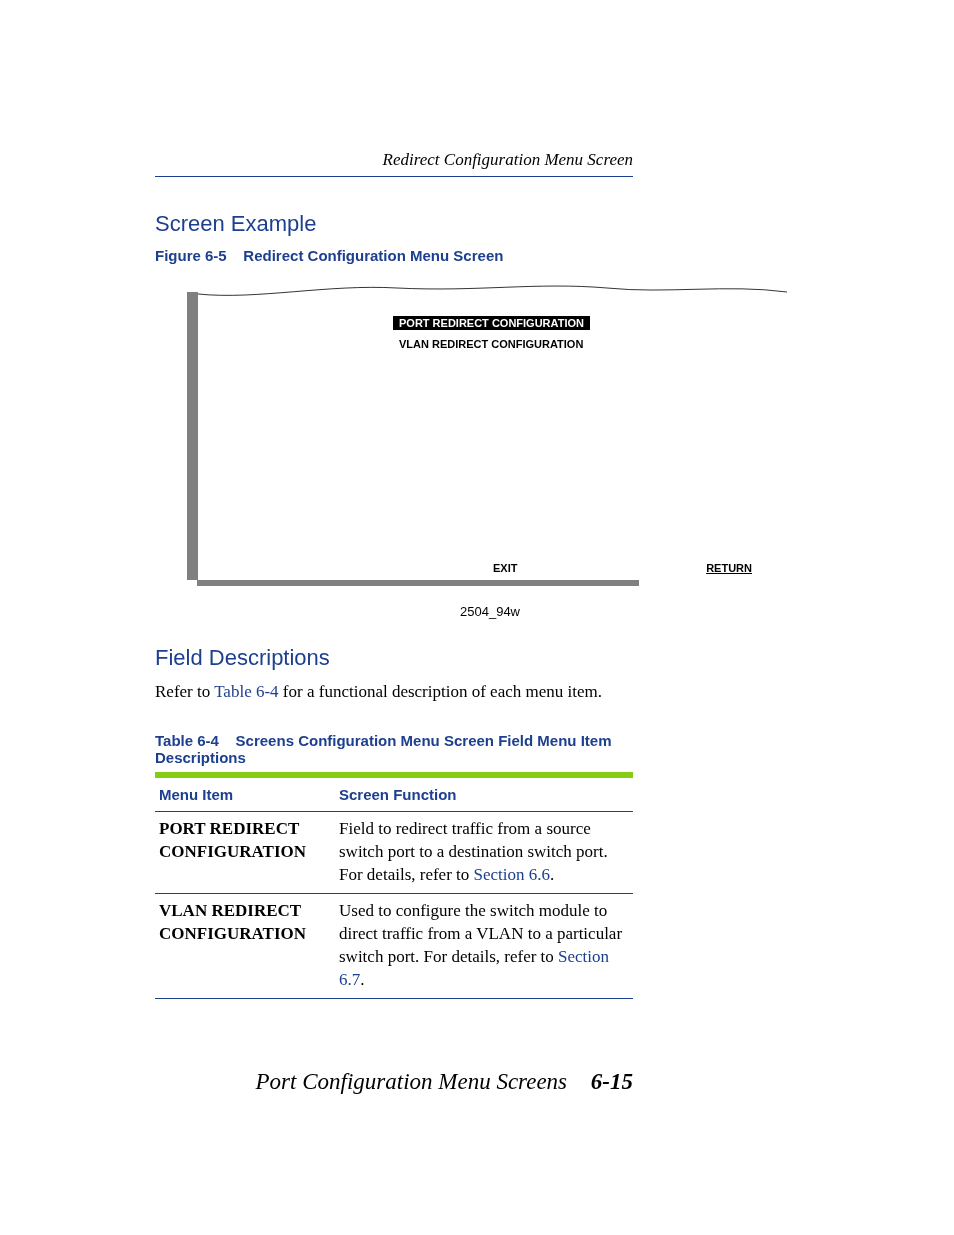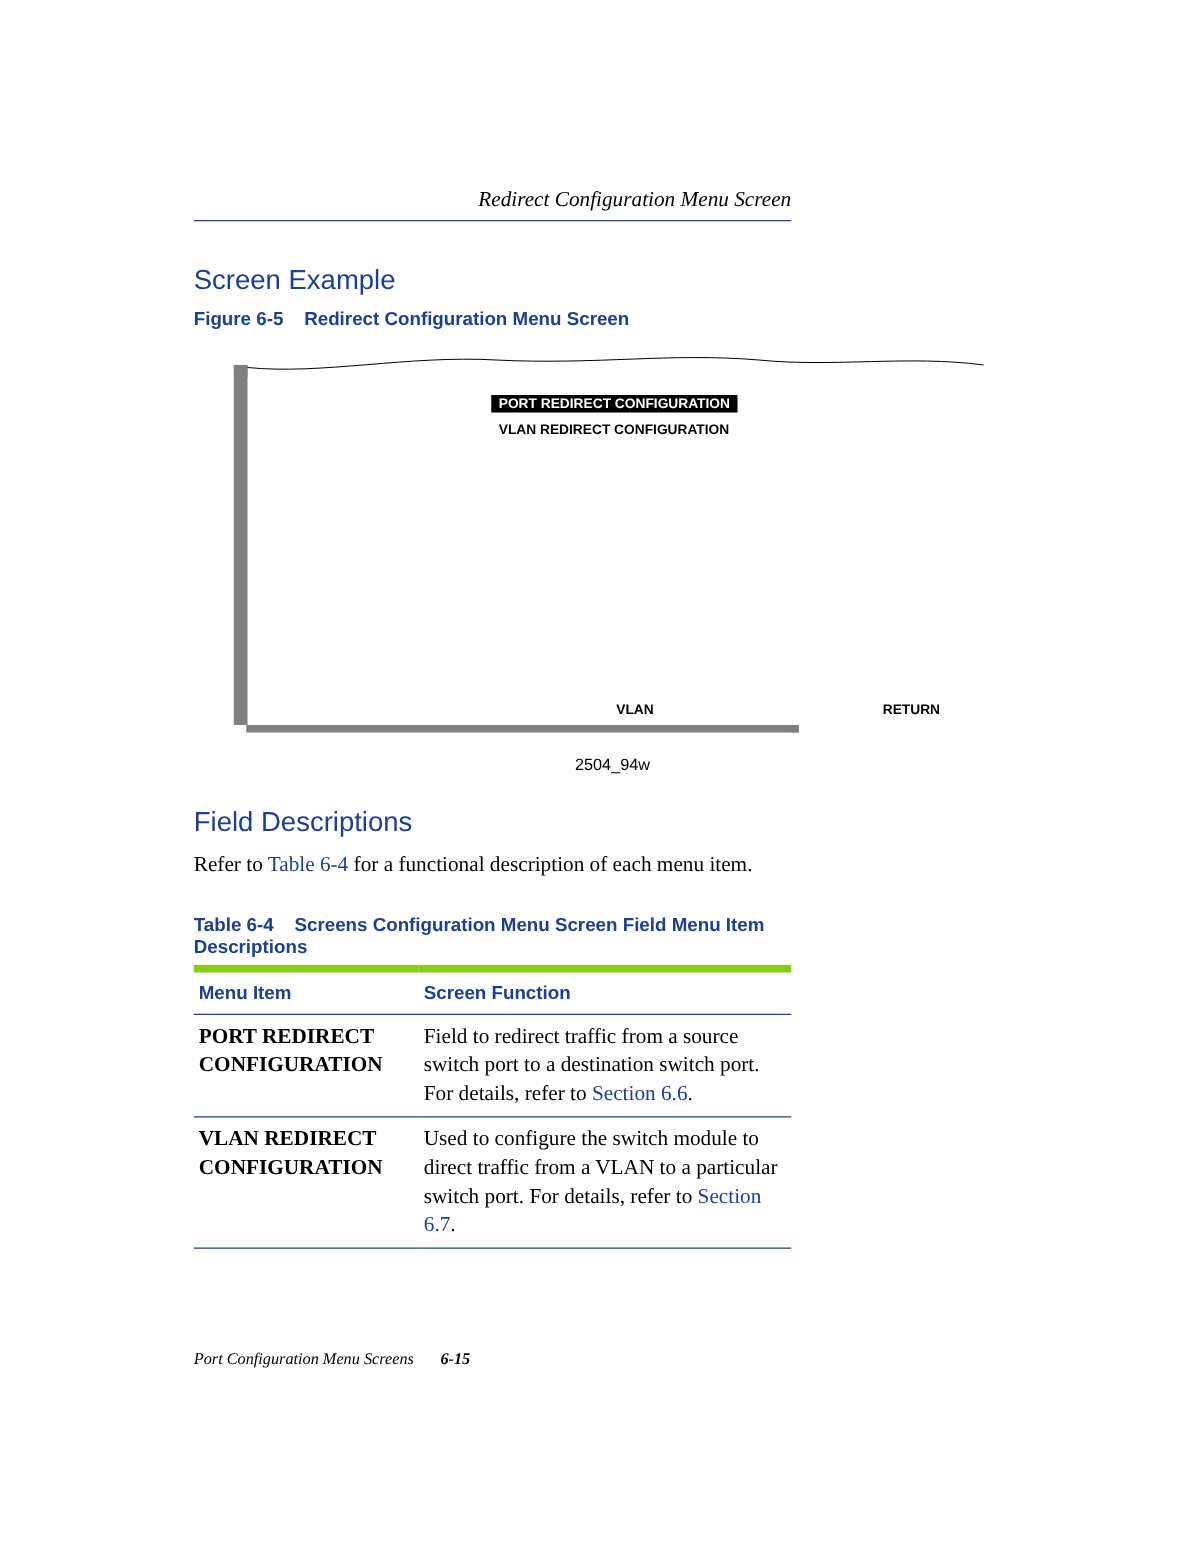--- a/index.html
+++ b/index.html
@@ -102,21 +102,21 @@
     margin-left: 195px;
     padding: 0 6px;
   }
   .term-footer {
     position: absolute;
     bottom: 6px;
     left: 0; right: 0;
     display: flex;
   }
   .term-footer .exit { margin-left: 295px; }
-  .term-footer .ret { margin-left: auto; margin-right: 35px; }
+  .term-footer .ret { margin-left: auto; margin-right: 35px; text-decoration: underline; }
   .figid {
     font-family: Arial, Helvetica, sans-serif;
     font-size: 13px;
     margin-left: 32px;
     width: 606px;
     text-align: center;
     padding-top: 14px;
   }
   .body-p {
     font-size: 17px;
@@ -157,23 +157,23 @@
   }
   table.desc td.mi {
     font-weight: bold;
     width: 170px;
   }
   .footer {
     position: absolute;
     bottom: 140px;
     left: 155px;
     right: 125px;
-    text-align: left;
+    text-align: right;
     font-style: italic;
-    font-size: 13px;
+    font-size: 23px;
   }
   .footer .pn { font-weight: bold; font-style: italic; margin-left: 18px; }
 </style>
 </head>
 <body>
 
 <div class="page">
 
   <div class="header-section">Redirect Configuration Menu Screen</div>
 
@@ -193,21 +193,21 @@
       <div class="term-top-edge">
         <svg width="600" height="20" viewBox="0 0 600 20">
           <path d="M0,10 L11,10 L11,20 L0,20 Z" fill="#808080"></path>
           <path d="M11,12 C70,18 140,2 210,6 C290,10 350,0 420,6 C480,12 540,2 600,10" fill="none" stroke="#000" stroke-width="0.8"></path>
         </svg>
       </div>
       <div class="term-body">
         <div class="menu-highlight">PORT REDIRECT CONFIGURATION</div>
         <div class="menu-plain">VLAN REDIRECT CONFIGURATION</div>
         <div class="term-footer">
-          <span class="exit">VLAN</span>
+          <span class="exit">EXIT</span>
           <span class="ret">RETURN</span>
         </div>
       </div>
     </div>
   </div>
   <div class="figid">2504_94w</div>
 
   <div class="h2" style="margin-top:26px;">Field Descriptions</div>
 
   <p class="body-p">

